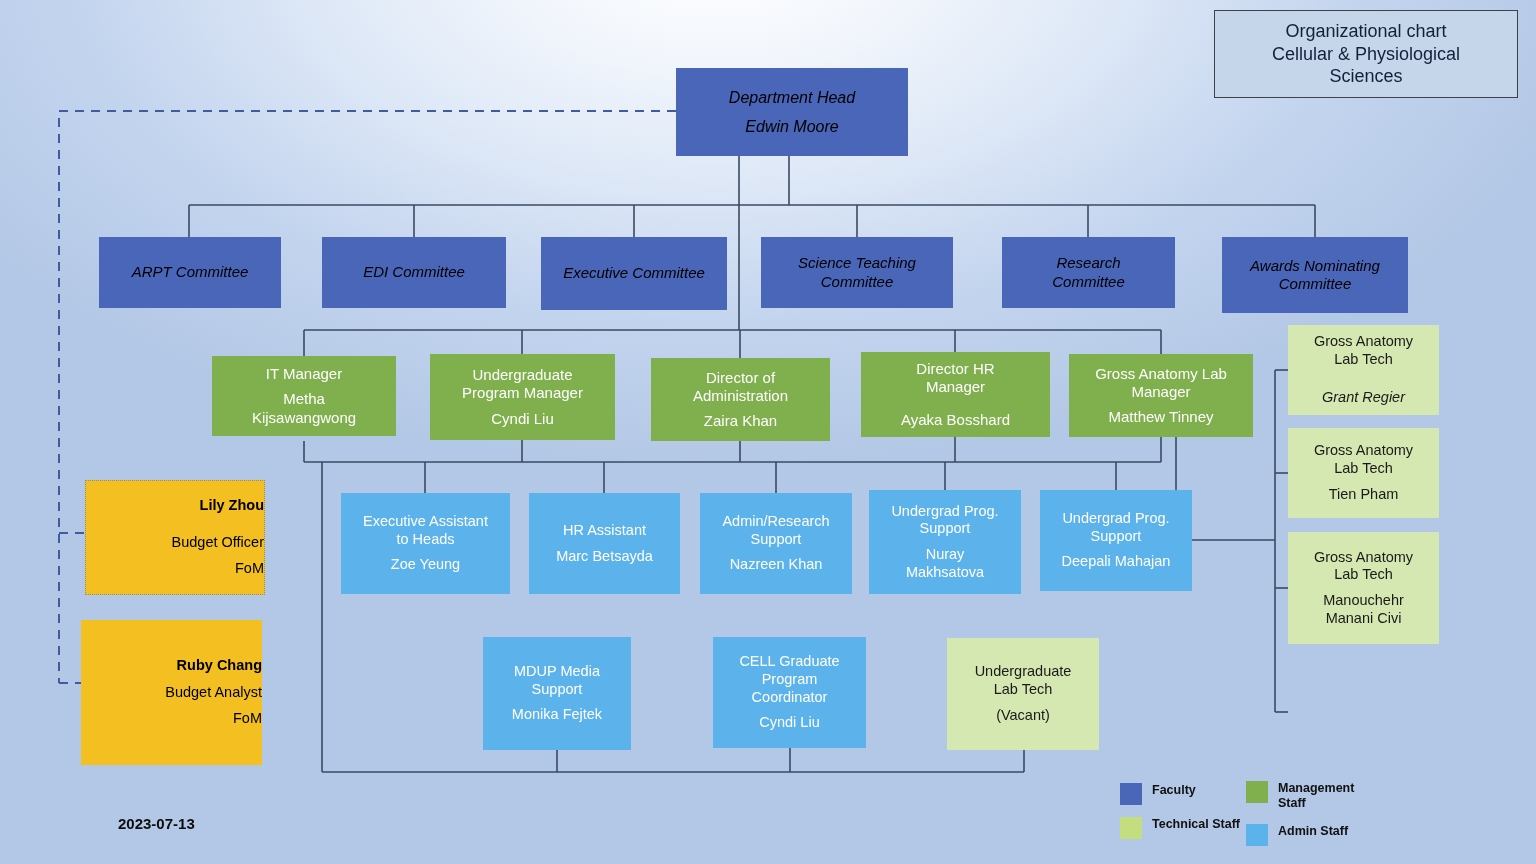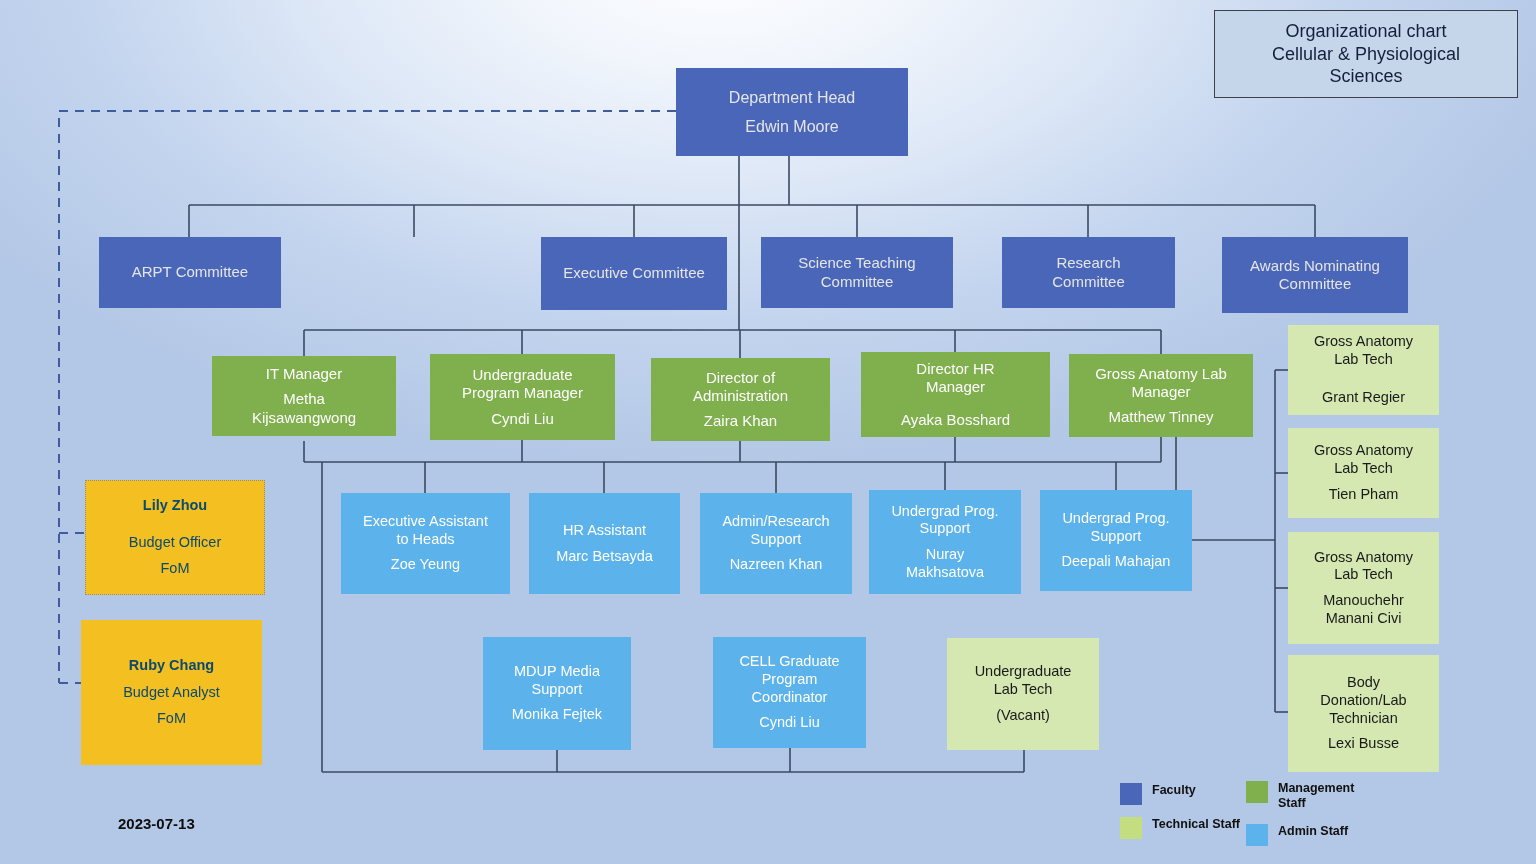--- a/index.html
+++ b/index.html
@@ -17,25 +17,25 @@
     overflow:hidden;
     padding-left:20px;
   }
   .node{
     position:absolute;box-sizing:border-box;
     display:flex;flex-direction:column;align-items:center;justify-content:center;
     text-align:center;line-height:1.22;
     z-index:5;
   }
   .node .ln{display:block;width:100%;}
-  .faculty{background:#4a66b8;color:#e5e5e5;}
+  .faculty{background:#4a66b8;color:#000000;font-style:italic;}
   .mgmt{background:#7fb04d;color:#ffffff;}
   .admin{background:#5cb3ec;color:#ffffff;}
   .tech{background:#d5e8b1;color:#1a1a1a;}
-  .budget{background:#f3bf21;color:#0c4a6e;}
+  .budget{background:#f3bf21;color:#000000;text-align:right;}
   .budget .ln:first-child{font-weight:bold;}
   .dashedbox{border:1px dotted #8d8d8d;}
   .title-box{
     position:absolute;background:#c5d5ea;border:1px solid #40404a;
     color:#14203a;text-align:center;z-index:8;
     display:flex;align-items:center;justify-content:center;flex-direction:column;
     line-height:1.25;
   }
   .legend-item{position:absolute;display:flex;align-items:flex-start;z-index:8;}
   .legend-sw{width:22px;height:22px;flex:0 0 22px;}
@@ -109,20 +109,23 @@
   </div>
 
   <div class="node faculty" style="left:676px;top:68px;width:232px;height:88px;font-size:16px;">
     <span class="ln">Department Head</span>
     <span class="ln" style="margin-top:9px;">Edwin Moore</span>
   </div>
 
   <div class="node faculty" style="left:99px;top:237px;width:182px;height:71px;font-size:15px;">
     <span class="ln">ARPT Committee</span>
   </div>
+  <div class="node faculty" style="left:322px;top:237px;width:184px;height:71px;font-size:15px;">
+    <span class="ln">EDI Committee</span>
+  </div>
   <div class="node faculty" style="left:541px;top:237px;width:186px;height:73px;font-size:15px;">
     <span class="ln">Executive Committee</span>
   </div>
   <div class="node faculty" style="left:761px;top:237px;width:192px;height:71px;font-size:15px;">
     <span class="ln">Science Teaching</span>
     <span class="ln">Committee</span>
   </div>
   <div class="node faculty" style="left:1002px;top:237px;width:173px;height:71px;font-size:15px;">
     <span class="ln">Research</span>
     <span class="ln">Committee</span>
@@ -197,38 +200,32 @@
   </div>
   <div class="node tech" style="left:947px;top:638px;width:152px;height:112px;font-size:14.5px;">
     <span class="ln">Undergraduate</span>
     <span class="ln">Lab Tech</span>
     <span class="ln" style="margin-top:8px;">(Vacant)</span>
   </div>
 
   <div class="node tech" style="left:1288px;top:325px;width:151px;height:90px;font-size:14.5px;">
     <span class="ln">Gross Anatomy</span>
     <span class="ln">Lab Tech</span>
-    <span class="ln" style="margin-top:20px;">Grant Regier</span>
+    <span class="ln" style="margin-top:20px;font-style:italic;">Grant Regier</span>
   </div>
   <div class="node tech" style="left:1288px;top:428px;width:151px;height:90px;font-size:14.5px;">
     <span class="ln">Gross Anatomy</span>
     <span class="ln">Lab Tech</span>
     <span class="ln" style="margin-top:8px;">Tien Pham</span>
   </div>
   <div class="node tech" style="left:1288px;top:532px;width:151px;height:112px;font-size:14.5px;">
     <span class="ln">Gross Anatomy</span>
     <span class="ln">Lab Tech</span>
     <span class="ln" style="margin-top:8px;">Manouchehr</span>
     <span class="ln">Manani Civi</span>
-  </div>
-  <div class="node tech" style="left:1288px;top:655px;width:151px;height:117px;font-size:14.5px;">
-    <span class="ln">Body</span>
-    <span class="ln">Donation/Lab</span>
-    <span class="ln">Technician</span>
-    <span class="ln" style="margin-top:8px;">Lexi Busse</span>
   </div>
 
   <div class="node budget dashedbox" style="left:85px;top:480px;width:180px;height:115px;font-size:14.5px;">
     <span class="ln">Lily Zhou</span>
     <span class="ln" style="margin-top:19px;">Budget Officer</span>
     <span class="ln" style="margin-top:9px;">FoM</span>
   </div>
   <div class="node budget" style="left:81px;top:620px;width:181px;height:145px;font-size:14.5px;">
     <span class="ln">Ruby Chang</span>
     <span class="ln" style="margin-top:9px;">Budget Analyst</span>

